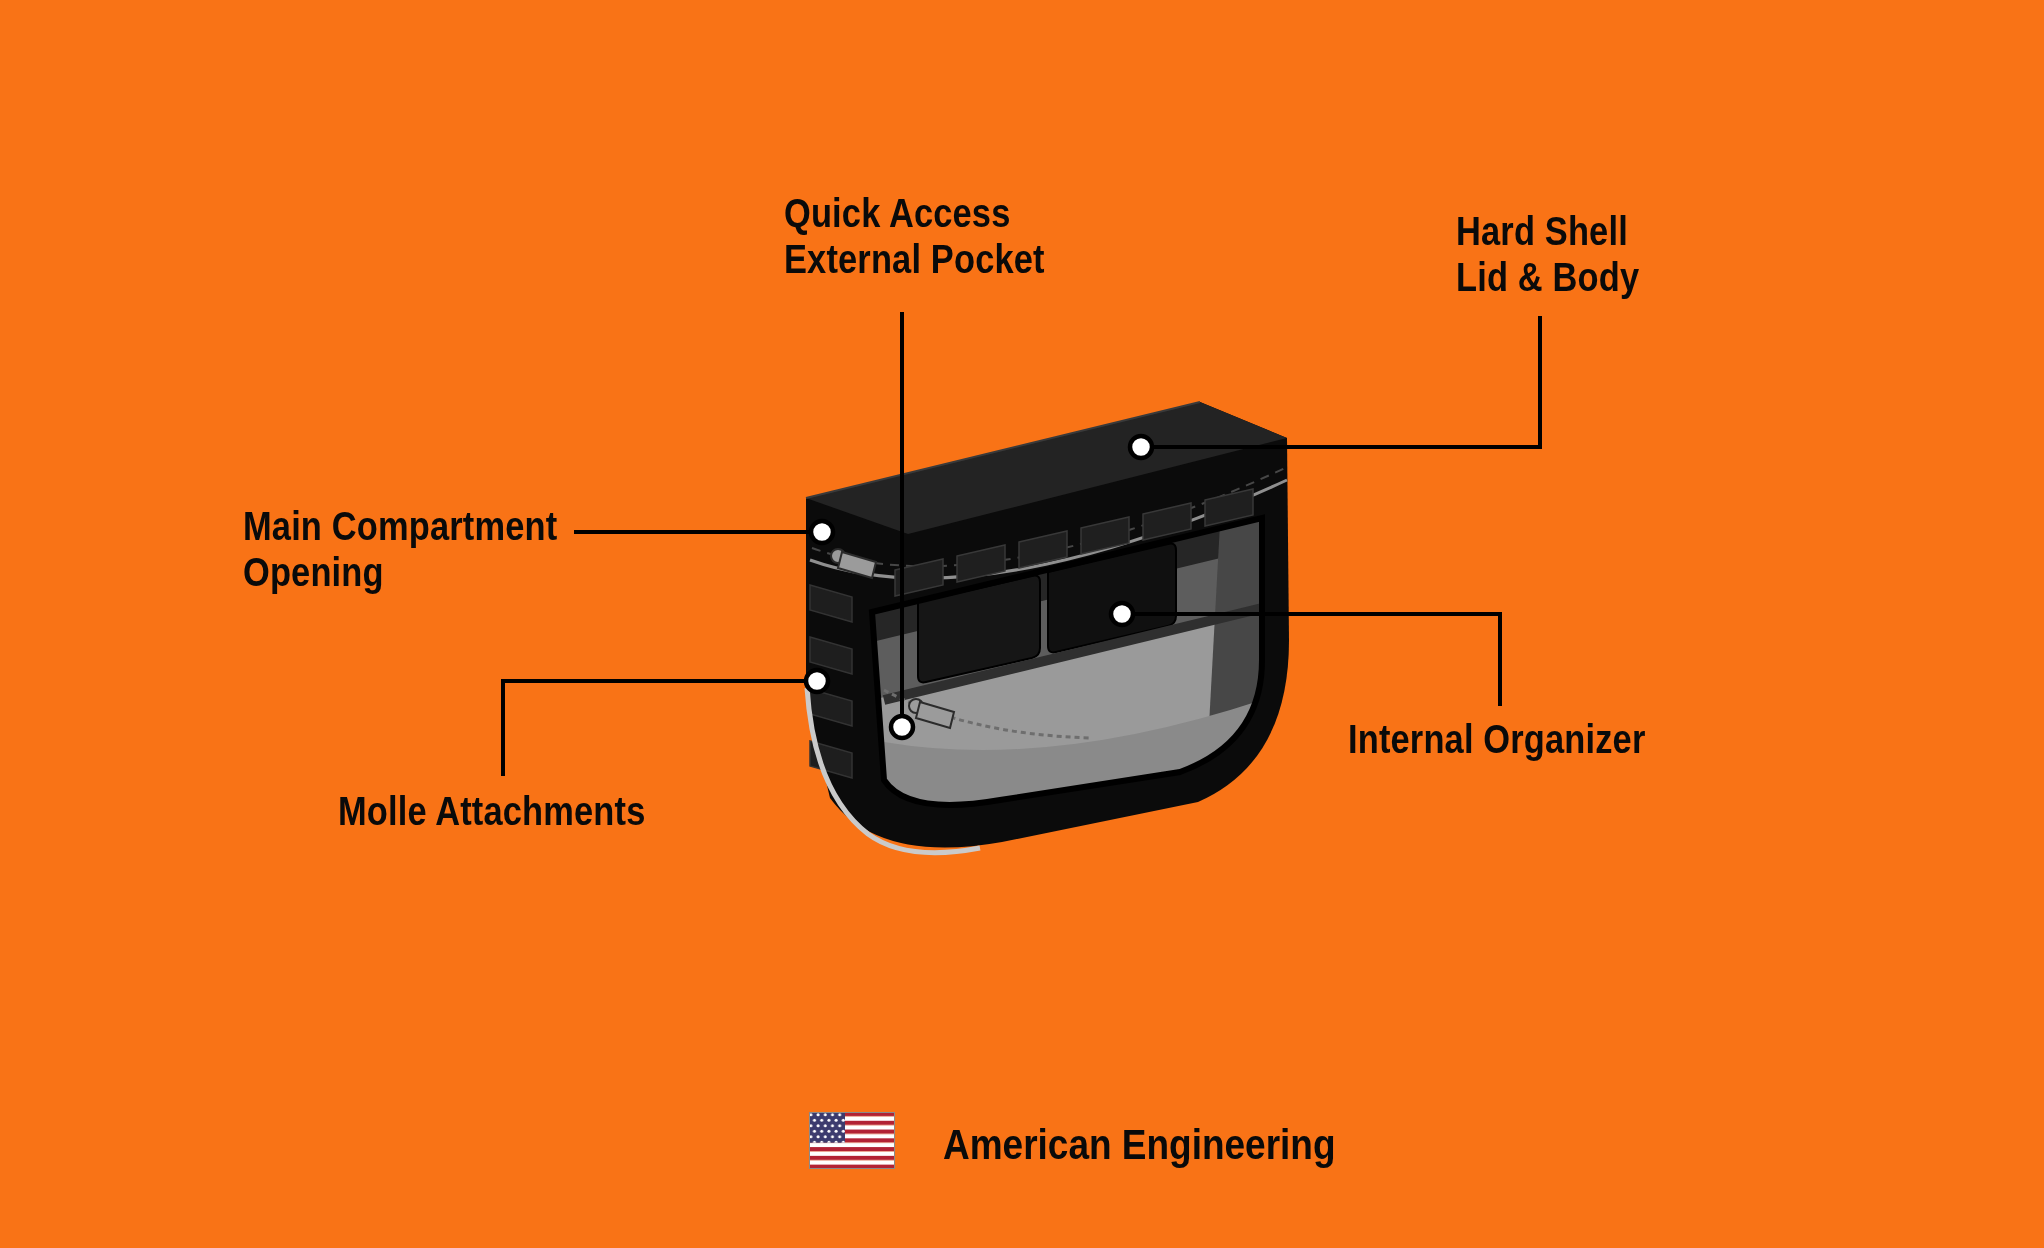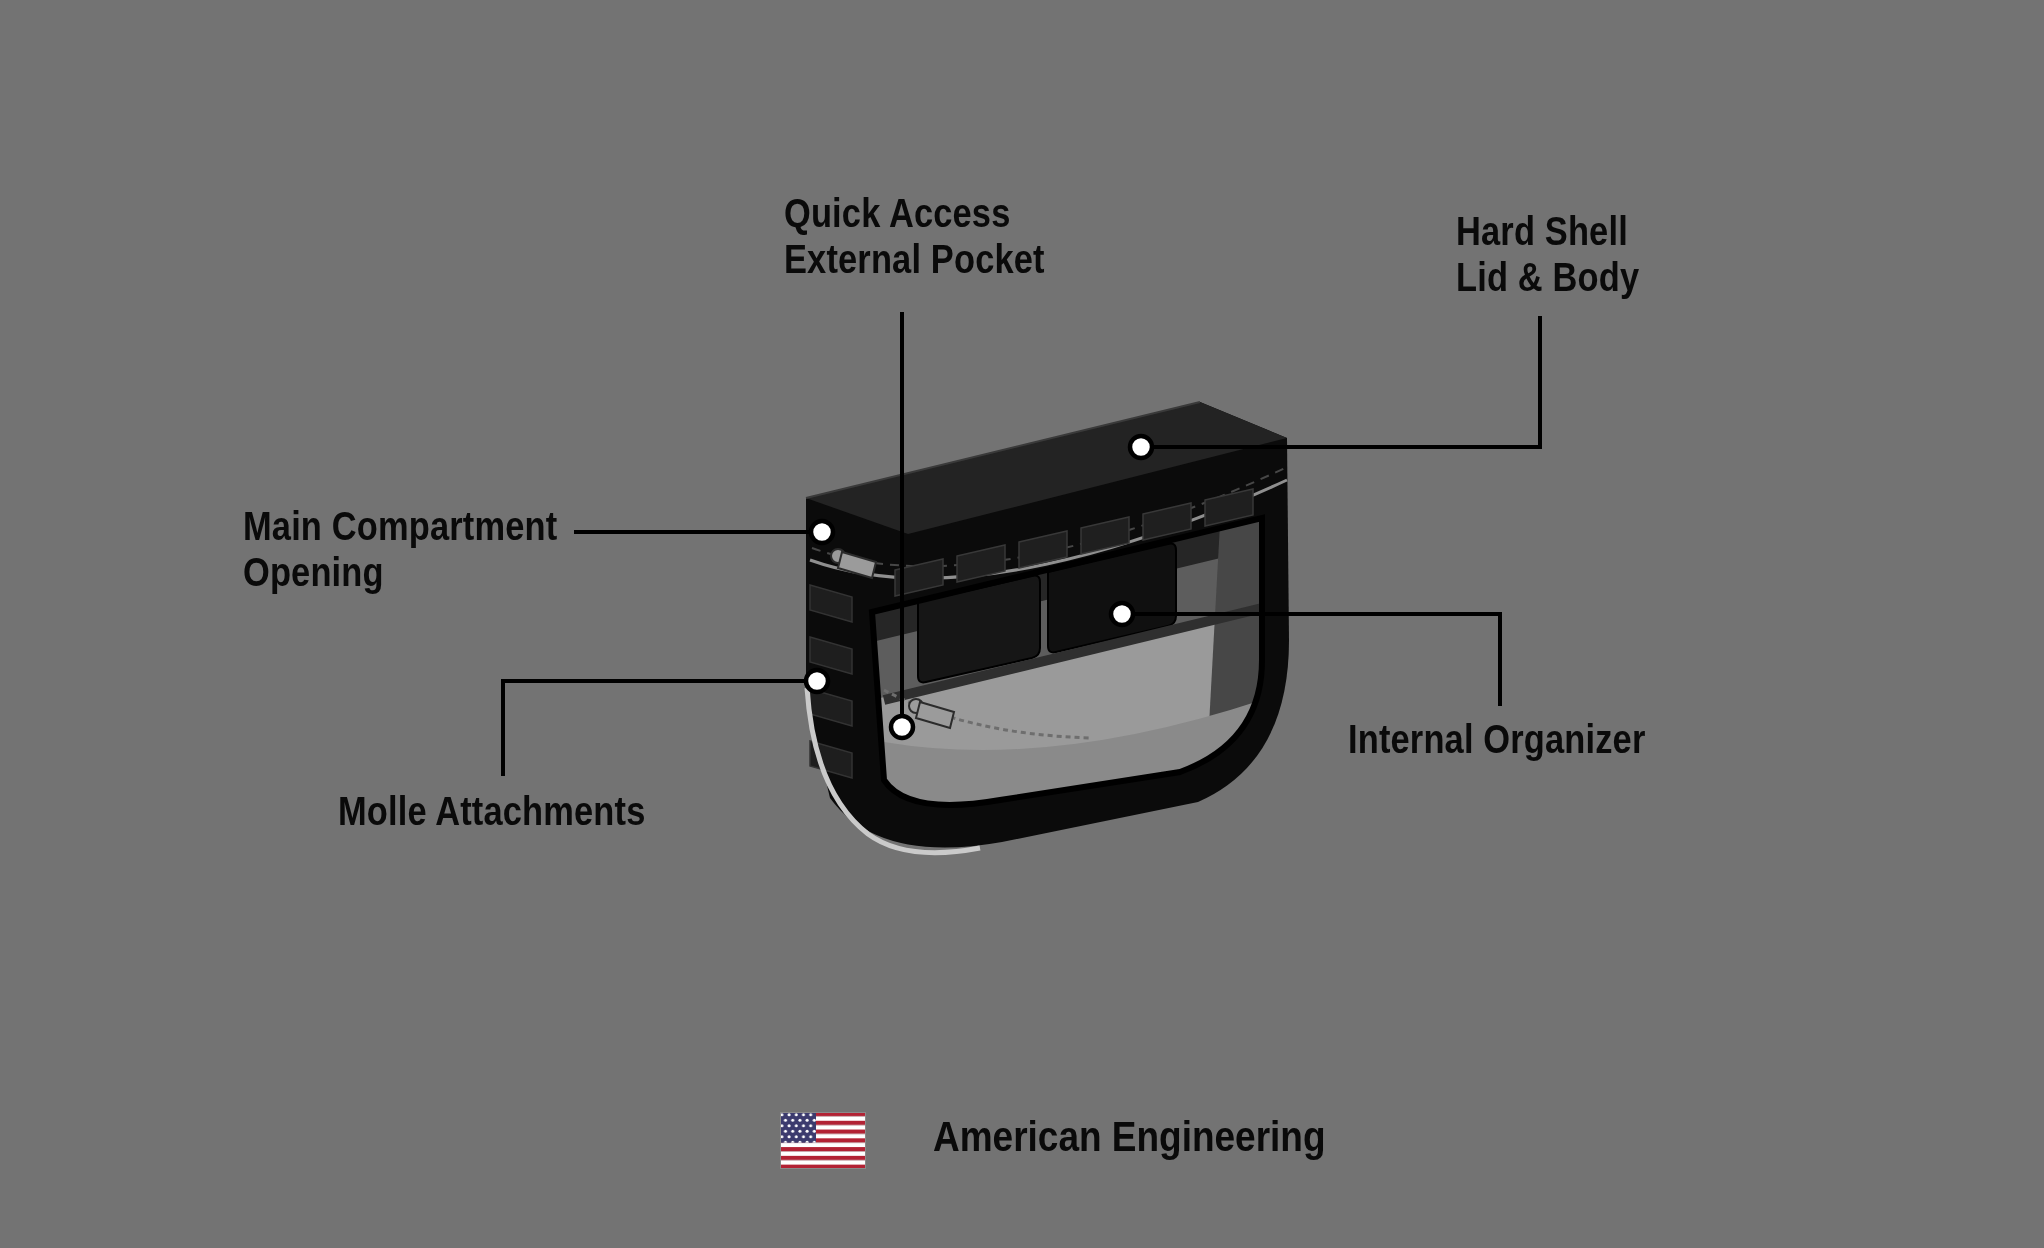--- a/index.html
+++ b/index.html
@@ -1,39 +1,39 @@
 <!DOCTYPE html>
 <html><head>
 <meta charset="utf-8">
 <style>
   html,body{margin:0;padding:0;background:#ffffff;}
   .canvas{
     position:relative;
     width:2044px;height:1248px;
-    background:#737373;
+    background:#f97316;
     overflow:hidden;
     font-family:"Liberation Sans",sans-serif;
     color:#0a0a0a;
   }
   .art{position:absolute;left:0;top:0;width:2044px;height:1248px;display:block;}
   .callout-label{
     position:absolute;
     font-weight:700;
     font-size:40px;
     line-height:1.15;
     color:#0a0a0a;
     letter-spacing:0.2px;
     transform:scaleX(0.86);
     transform-origin:left top;
     white-space:nowrap;
   }
   .footer{
     position:absolute;
-    left:780px;top:1112px;
-    display:flex;align-items:flex-start;gap:67px;
+    left:809px;top:1112px;
+    display:flex;align-items:flex-end;gap:48px;
   }
   .flag{display:block;width:86px;height:57px;}
   .tagline{
     font-size:43px;
     font-weight:700;
     color:#0a0a0a;
     transform:scaleX(0.86);
     transform-origin:left center;
     white-space:nowrap;
   }

